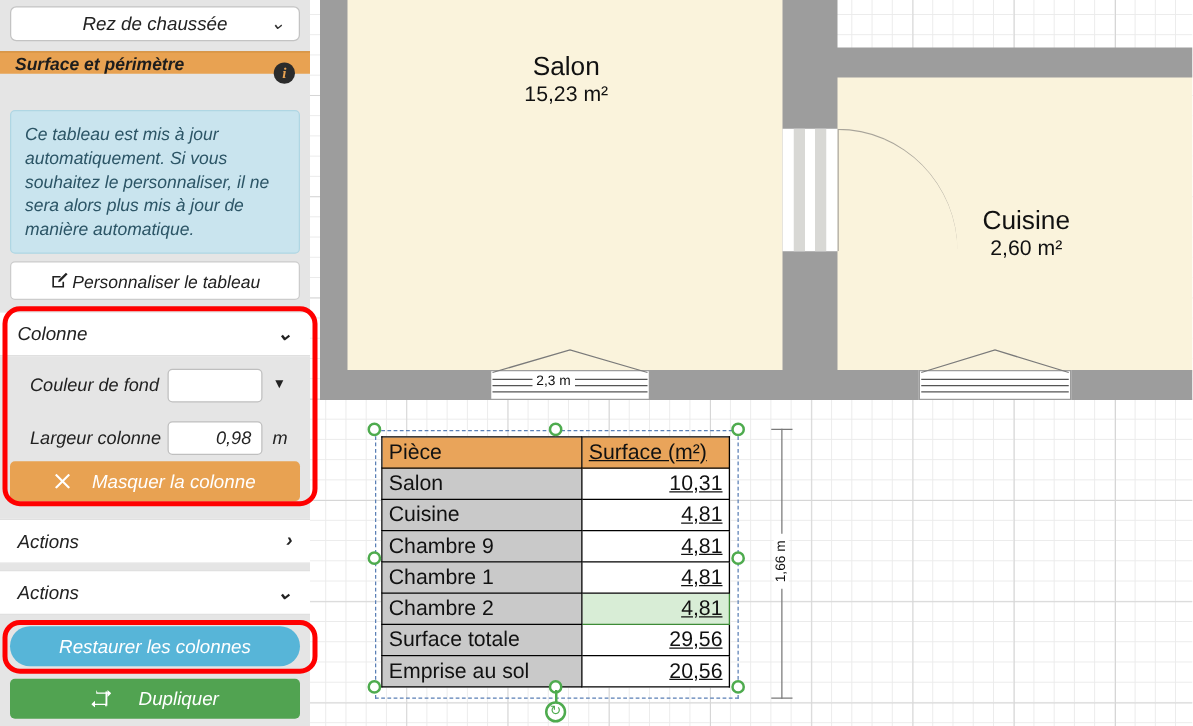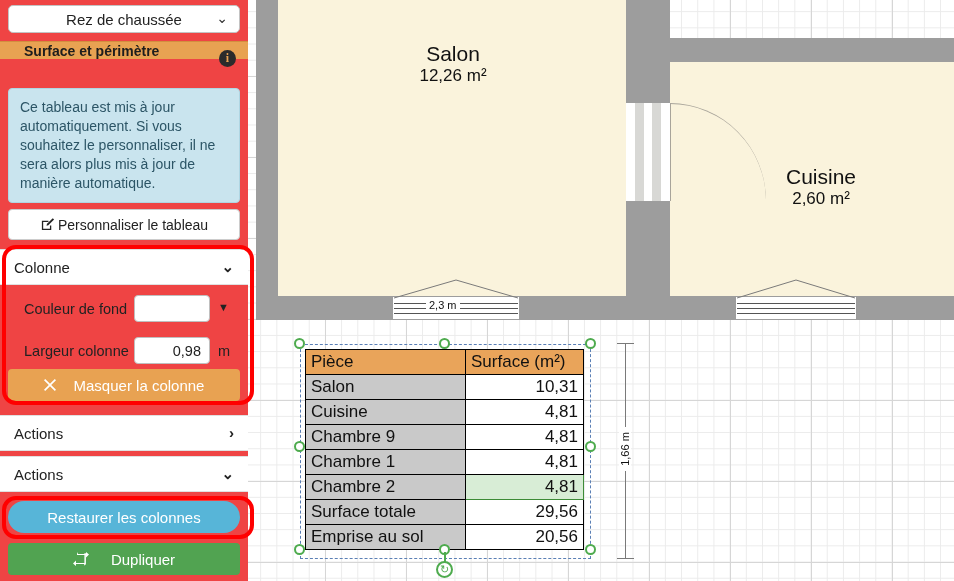--- a/index.html
+++ b/index.html
@@ -52,21 +52,21 @@
 
   
   #tableobj { position: absolute; left: 57px; top: 349px; }
   #tbl { border-collapse: collapse; background: #fff; }
   #tbl td {
     border: 1px solid #000; font-size: 17px; color: #111;
     height: 25px; padding: 1px 5px; font-family: "Liberation Sans", sans-serif;
   }
   #tbl tr.hdr td { background: #e9a45a; font-weight: normal; }
   #tbl td.c0 { width: 160px; background: #c9c9c9; text-align: left; }
-  #tbl td.c1 { width: 118px; background: #ffffff; text-align: right; }
+  #tbl td.c1 { width: 118px; background: #ffffff; text-align: right; text-decoration: underline; }
   #tbl tr.hdr td.c0, #tbl tr.hdr td.c1 { background: #e9a45a; text-align: left; }
   #tbl td.hl { background: #d8edd6; border-color: #3d8b37; }
 
   .selbox {
     position: absolute; left: -5px; top: -5px;
     border: 1px dashed #5a7fb5; pointer-events: none;
   }
   .handle {
     position: absolute; width: 11px; height: 11px; border-radius: 50%;
     background: #ffffff; border: 2px solid #4eab4e;
@@ -81,36 +81,36 @@
   .vdim .vline { position: absolute; width: 1px; background: #7a7a7a; }
   .vdim .vtext {
     position: absolute; font-size: 11px; color: #111; background: #fff;
     transform: rotate(-90deg); white-space: nowrap; padding: 0 2px;
   }
   .vtick { position: absolute; height: 1px; background: #7a7a7a; }
 
   
   #sidebar {
     position: absolute; left: 0; top: 0; width: 248px; height: 581px;
-    background: #ef4444; overflow: hidden;
+    background: #e5e5e5; overflow: hidden; font-style: italic;
   }
   .floor-select {
     position: absolute; left: 8px; top: 5px; width: 232px; height: 28px;
     border: 1px solid #c3c3c3; border-radius: 5px; background: #fff;
     display: flex; align-items: center; justify-content: center;
     font-size: 15px; color: #222;
   }
   .floor-select .chev {
     position: absolute; right: 11px; top: 4px; font-size: 14px; color: #333;
   }
 
   .panel-head {
     position: absolute; left: 0; width: 248px; height: 18px;
     background: #e8a252; display: flex; align-items: center;
-    padding: 0 24px; font-size: 14px; font-weight: bold; color: #1d1d1d;
+    padding: 0 12px; font-size: 14px; font-weight: bold; color: #1d1d1d;
     border-top: 1px solid #d28f3f;
   }
   .panel-head .info-icon {
     position: absolute; right: 12px; top: 8px;
     width: 17px; height: 17px; border-radius: 50%;
     background: #2b2b2b; color: #e8a252; font-size: 12px;
     font-weight: bold; line-height: 17px; text-align: center;
     font-family: "Liberation Serif", serif;
   }
 
@@ -222,21 +222,21 @@
     <div class="opening" style="left:487px; top:296px; width:122px; height:24px;"></div>
     <div class="dimline" style="left:489px; top:303px; width:118px;"></div>
     <div class="dimline" style="left:489px; top:308px; width:118px;"></div>
     <div class="dimline" style="left:489px; top:313px; width:118px;"></div>
     <svg width="125" height="22" style="position:absolute; left:487px; top:277px;">
       <polyline points="2,21 61,3 120,21" fill="none" stroke="#7a7a7a" stroke-width="1"></polyline>
     </svg>
 
     <div class="room-label" style="left:140px; top:42px; width:130px;">
       <div class="rname">Salon</div>
-      <div class="rarea">12,26 m²</div>
+      <div class="rarea">15,23 m²</div>
     </div>
     <div class="room-label" style="left:508px; top:165px; width:130px;">
       <div class="rname">Cuisine</div>
       <div class="rarea">2,60 m²</div>
     </div>
 
     <div id="tableobj">
       <table id="tbl">
         <tbody id="tbl-body">
             <tr class="hdr">

